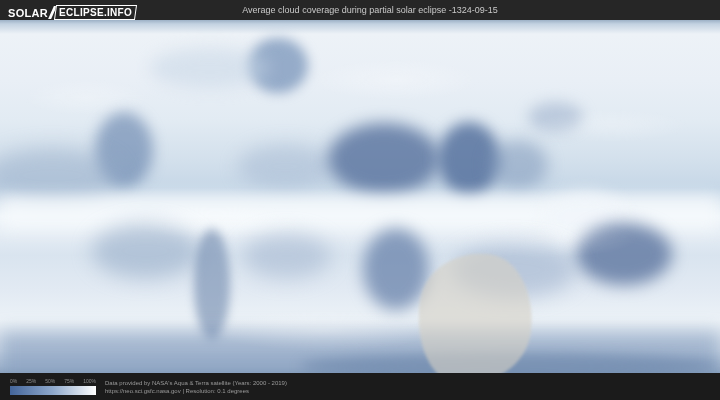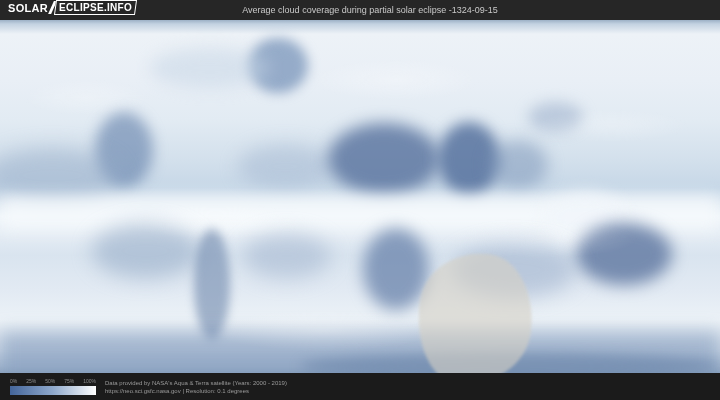--- a/index.html
+++ b/index.html
@@ -4,21 +4,21 @@
 <style>
   html,body{margin:0;padding:0;}
   body{
     width:720px;height:400px;overflow:hidden;position:relative;
     background:#1c1c1c;font-family:"Liberation Sans",sans-serif;
     -webkit-font-smoothing:antialiased;
   }
   
   .header{
     position:absolute;top:0;left:0;width:720px;height:20px;
-    background:#262626;z-index:30;display:flex;align-items:flex-start;
+    background:#262626;z-index:30;display:flex;align-items:flex-end;
   }
   .logo{display:flex;align-items:center;margin-left:8px;cursor:pointer;}
   .logo-primary{color:#fff;font-size:11px;font-weight:bold;letter-spacing:.3px;}
   .logo-slash{width:3px;height:13px;background:#fff;transform:skewX(-24deg);margin:0 1px 0 3px;}
   .logo-box{
     border:1px solid #fff;background:#262626;color:#fff;
     font-size:10px;font-weight:bold;letter-spacing:.3px;
     padding:0 3px;line-height:13px;height:13px;transform:skewX(-8deg);
   }
   .logo-box span{display:inline-block;transform:skewX(8deg);}

